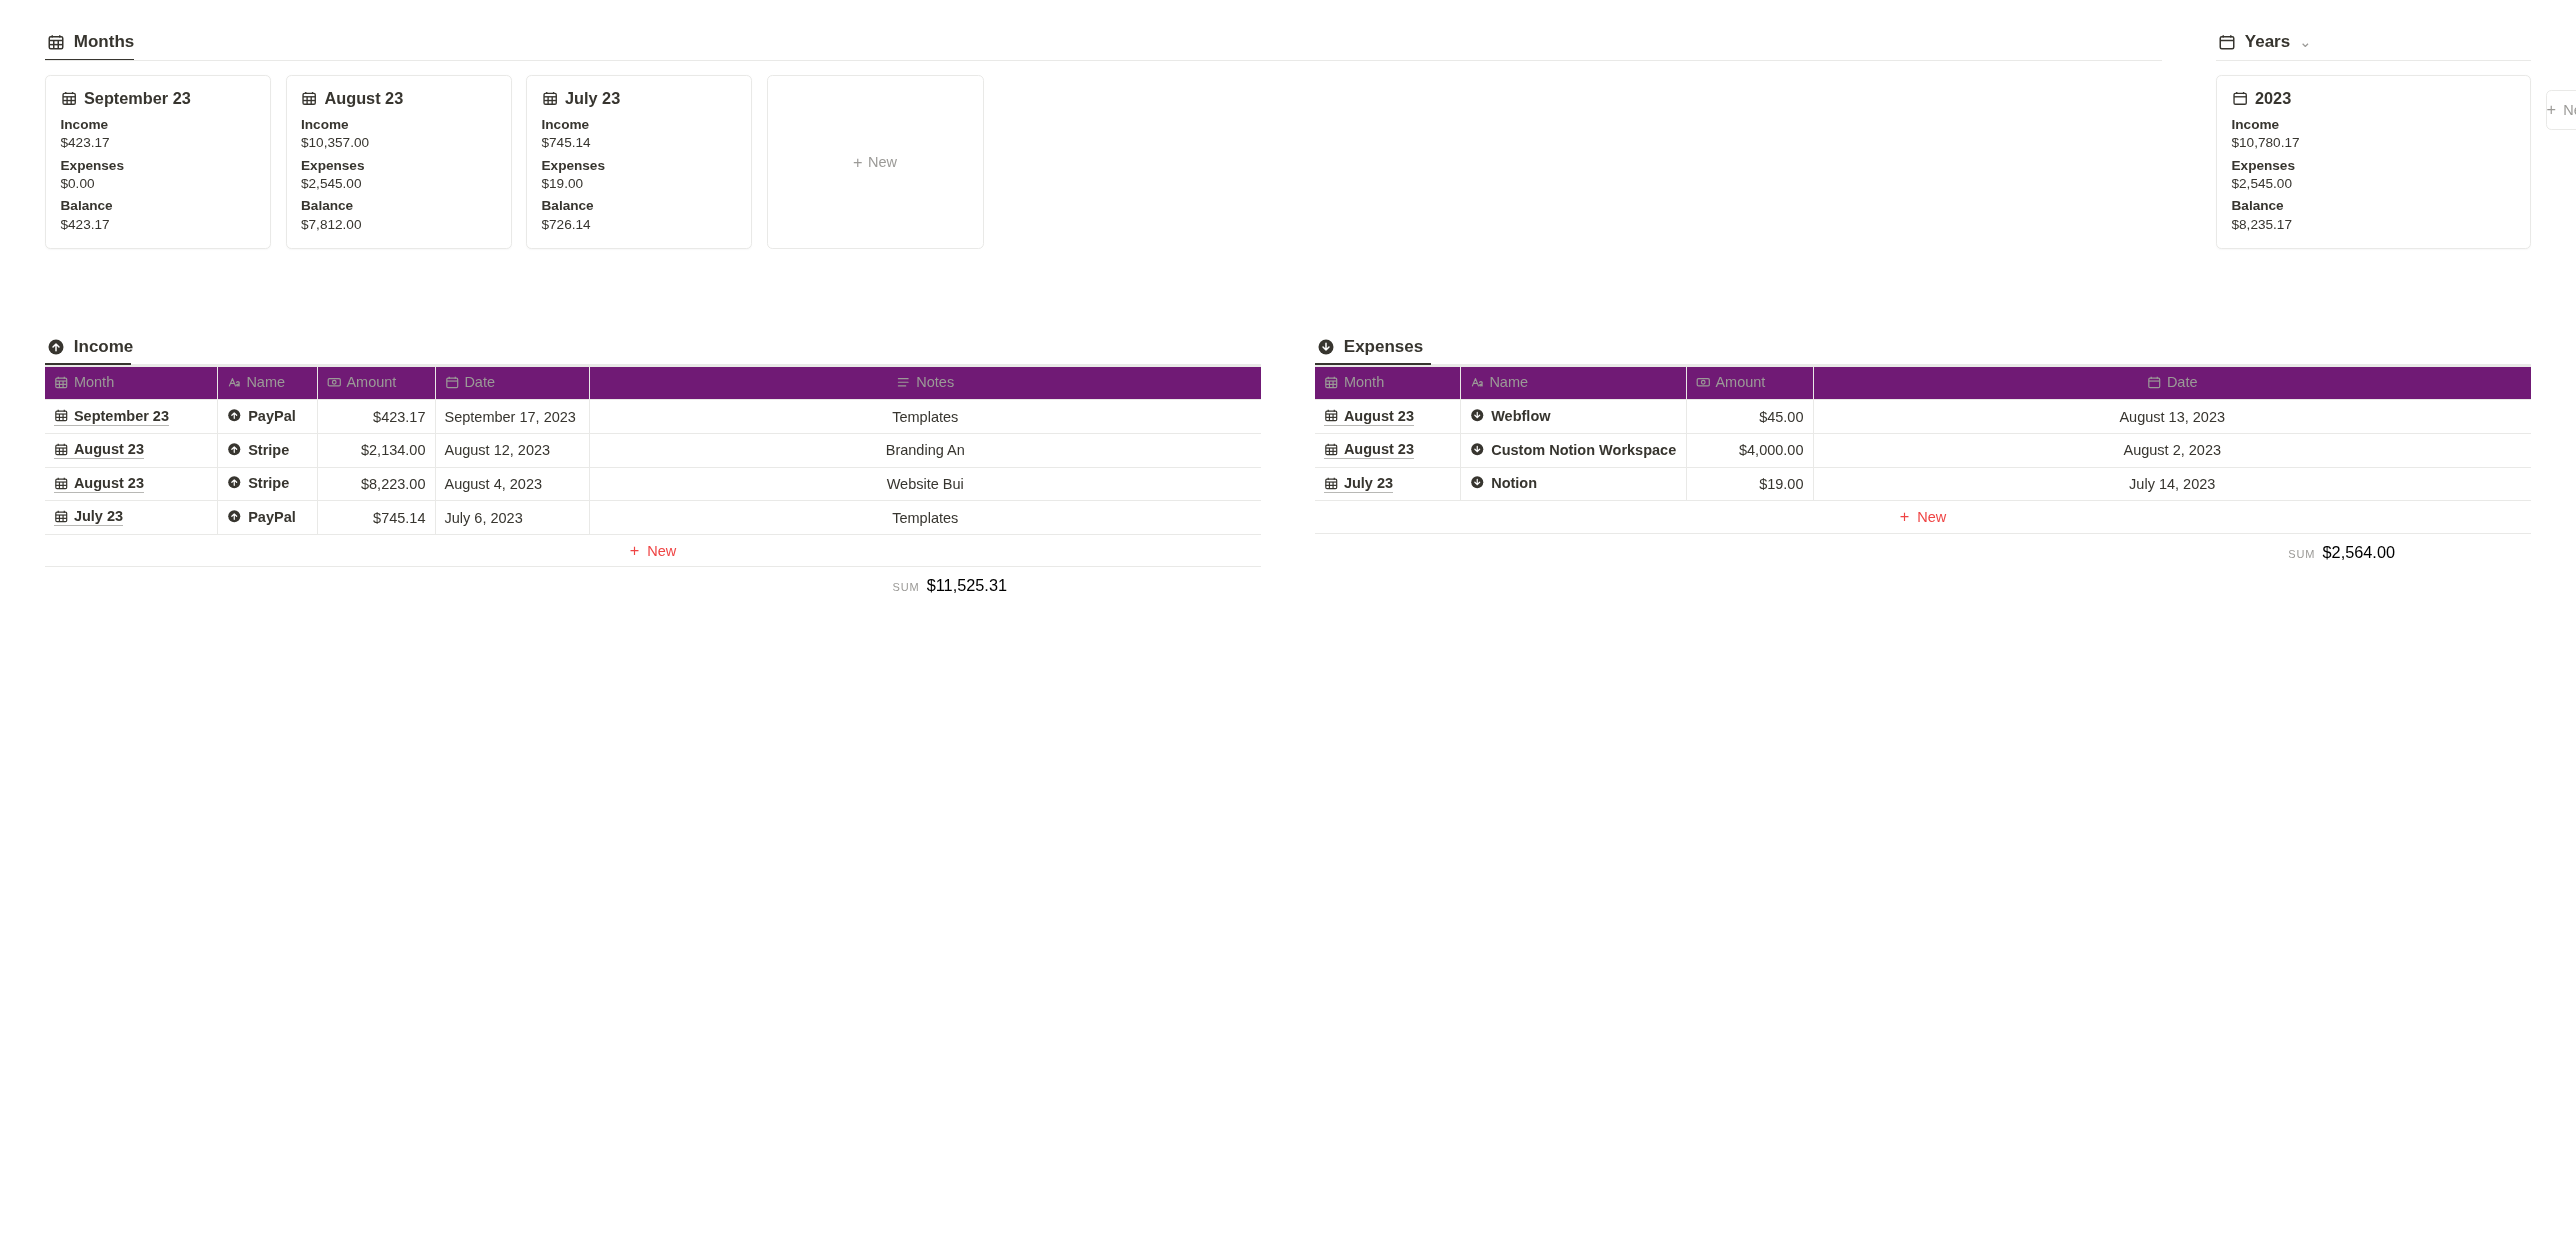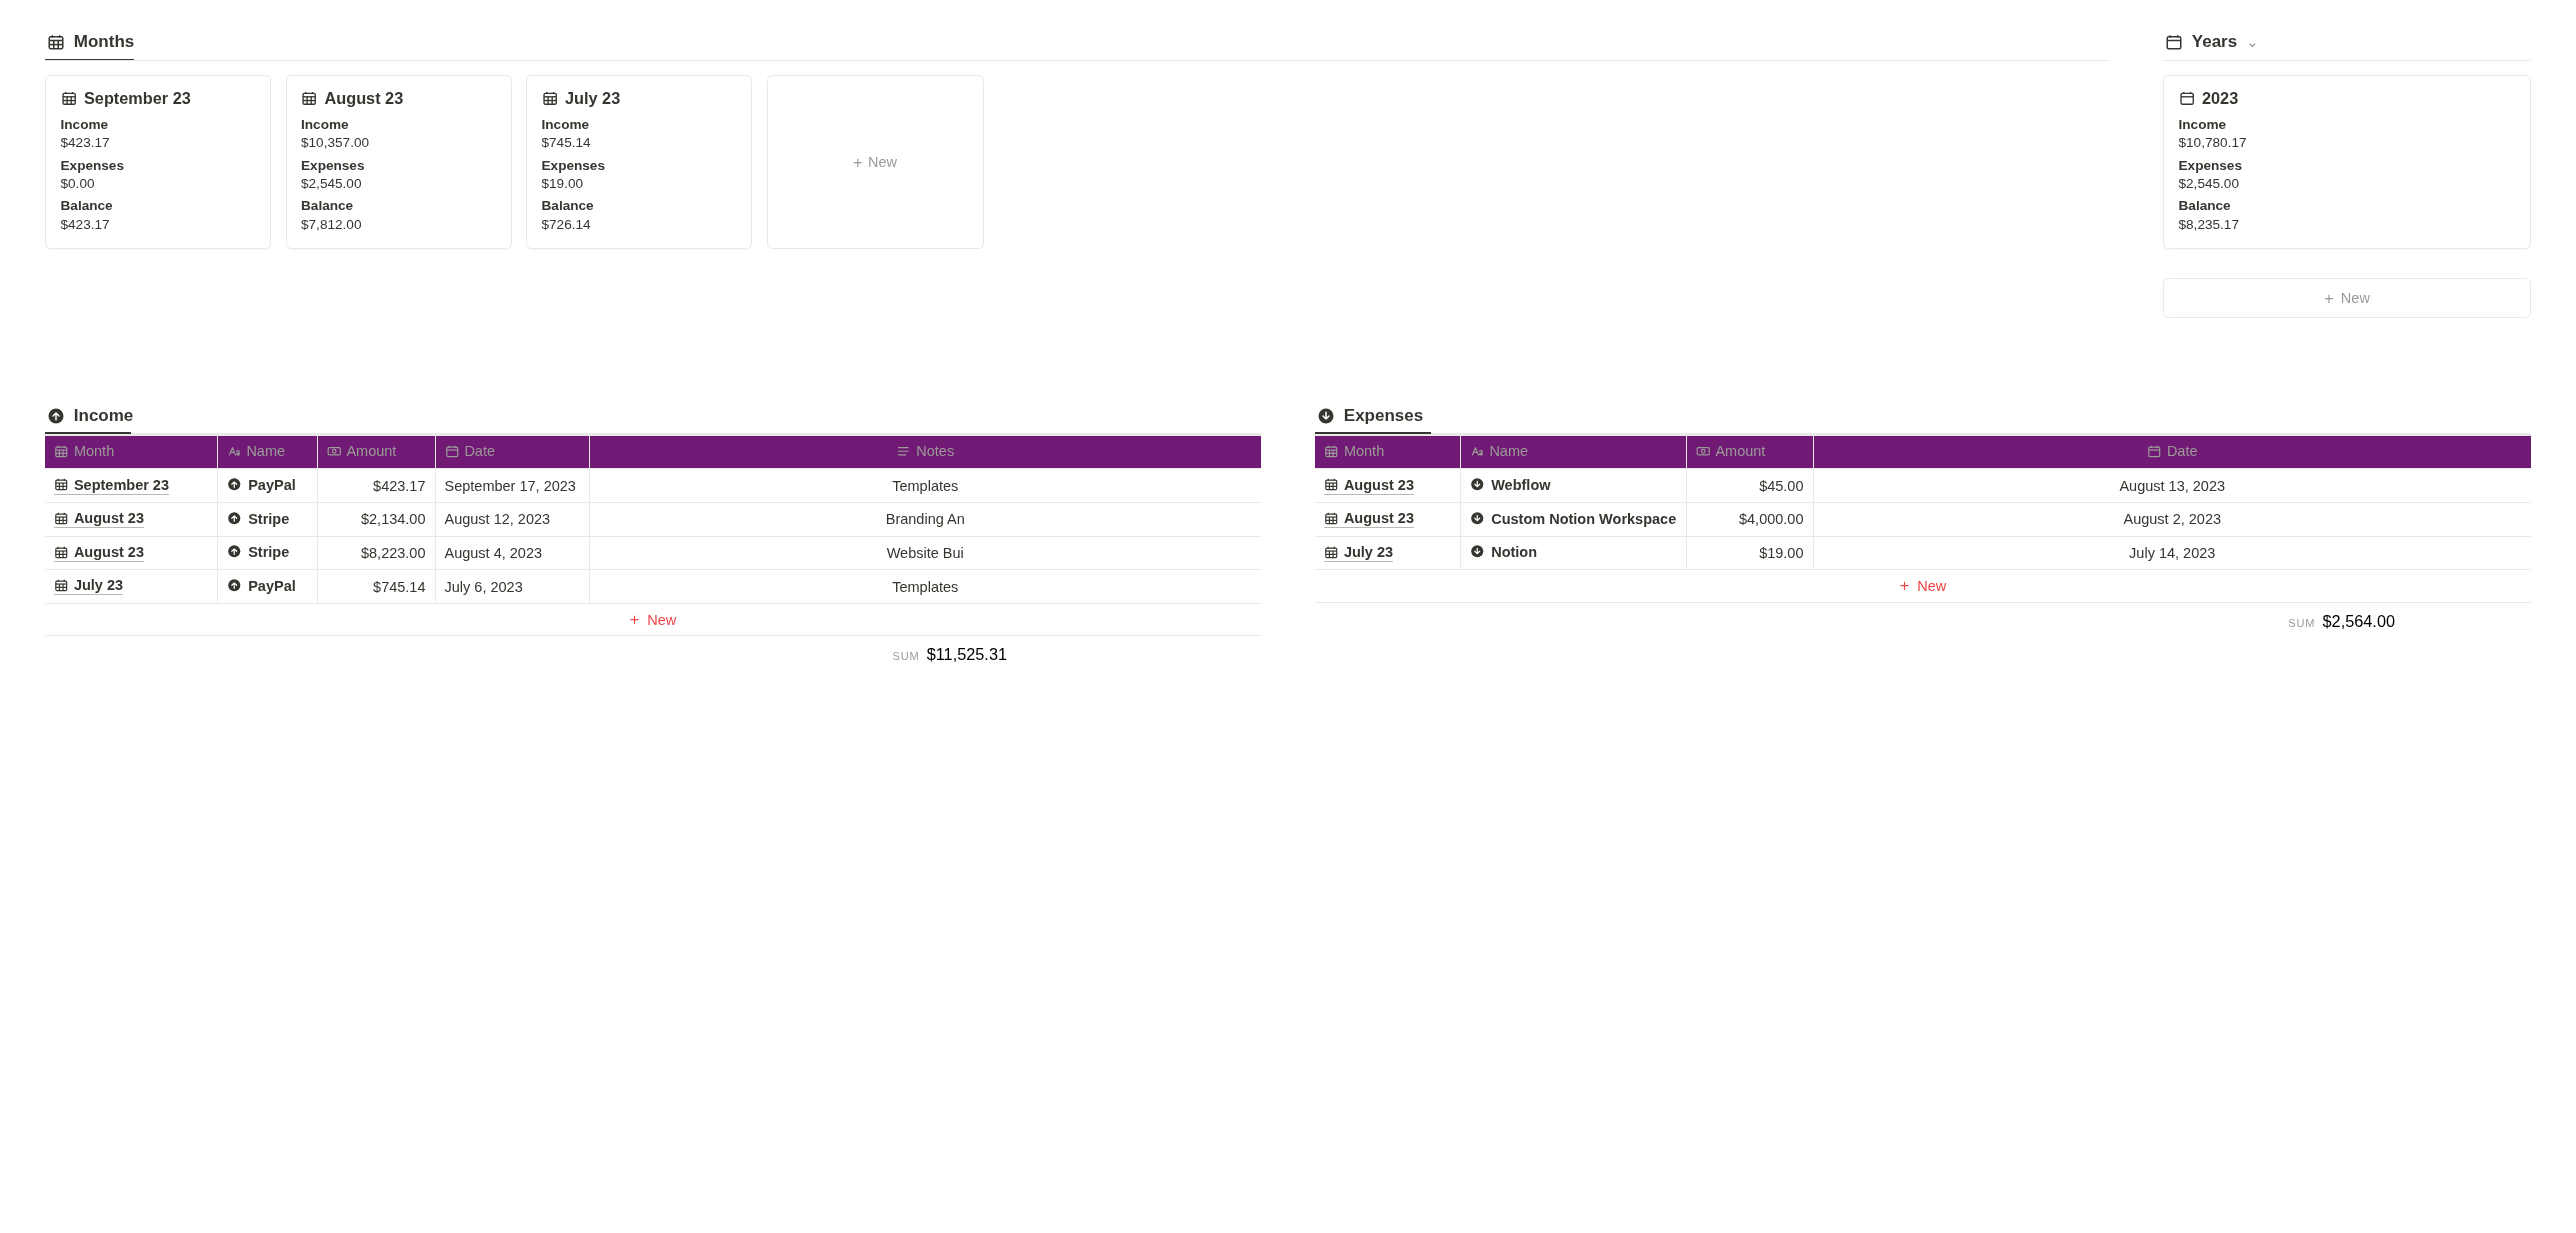--- a/index.html
+++ b/index.html
@@ -5,21 +5,21 @@
   * { box-sizing: border-box; margin: 0; padding: 0; }
   body {
     font-family: -apple-system, BlinkMacSystemFont, "Segoe UI", Helvetica, Arial, sans-serif;
     background: #fff;
     color: #37352f;
     padding: 27px 45px;
     font-size: 14.5px;
   }
   .top-row { display: flex; gap: 54px; align-items: flex-start; }
   .months-section { flex: 1; min-width: 0; }
-  .years-section { width: 368px; }
+  .years-section { width: 315px; }
   .section-header {
     display: flex;
     align-items: center;
     gap: 9px;
     padding: 5.4px 1.8px 7.2px 1.8px;
     border-bottom: 0.9px solid #e9e9e7;
     position: relative;
   }
   .section-header .tab-underline {
     position: absolute;
@@ -225,21 +225,21 @@
   <div class="years-section">
     <div class="section-header">
       <span class="header-ico">
           <svg viewBox="0 0 24 24" class="header-ico">
             <use href="#i-cal"></use>
           </svg>
         </span>
       <span class="section-title">Years</span>
       <span class="chev-down">⌄</span>
     </div>
-    <div class="cards-row" style="flex-direction:column;">
+    <div class="cards-row" style="">
       <div class="card" style="width:100%;">
         <div class="card-title-row">
           <span class="ico">
               <svg viewBox="0 0 24 24" class="ico">
                 <use href="#i-cal"></use>
               </svg>
             </span>
           <span class="card-title">2023</span>
         </div>
         <div class="field-label">Income</div>

